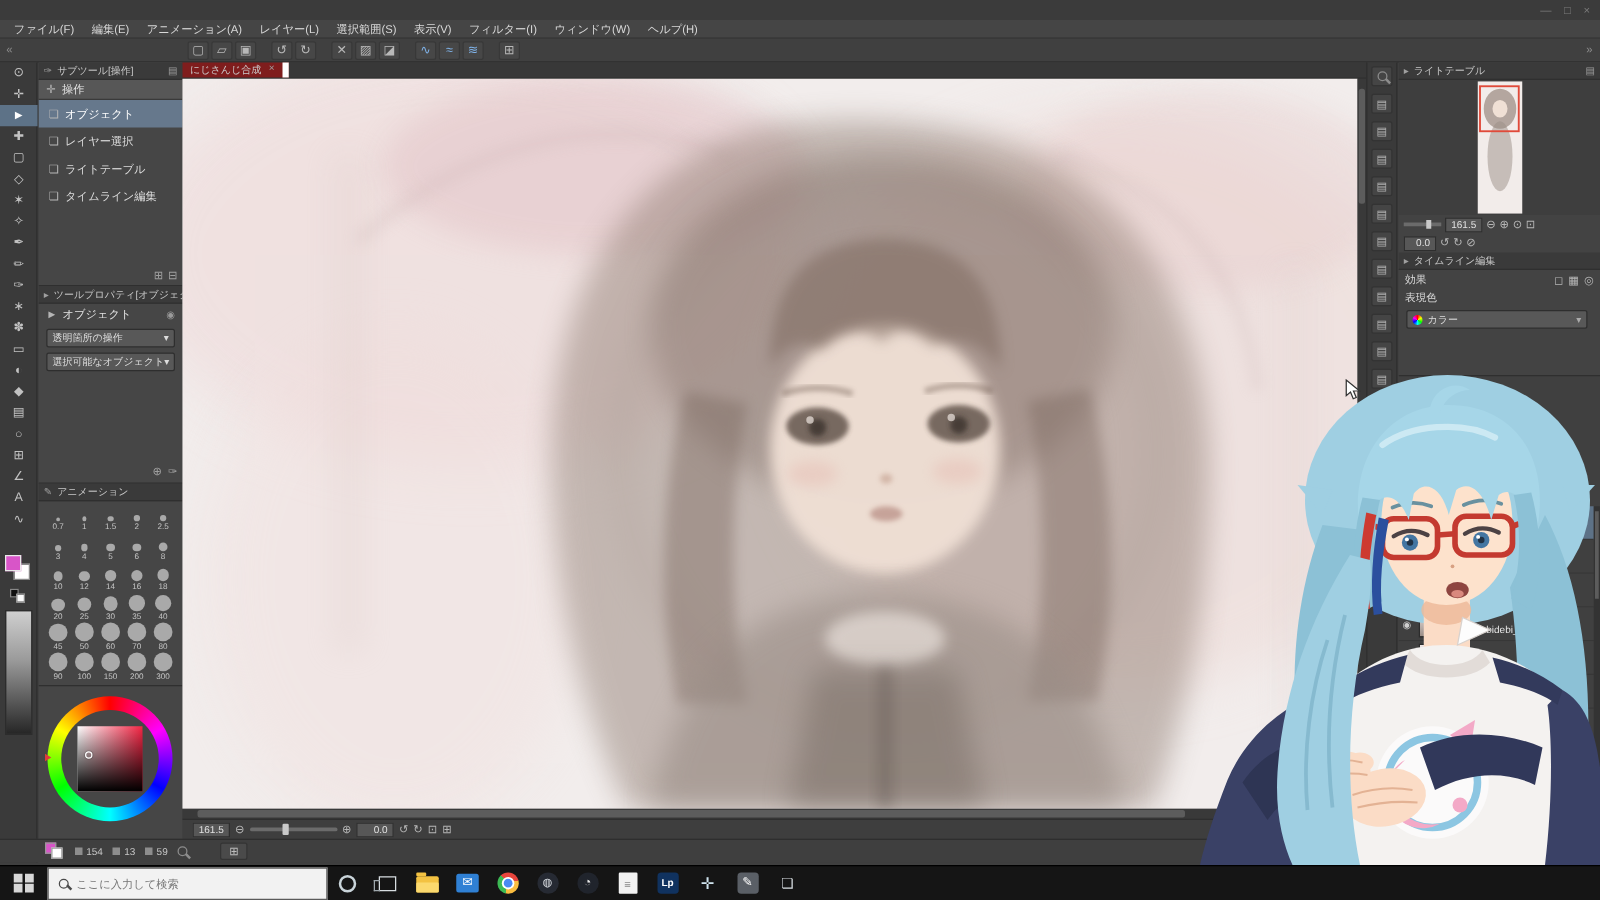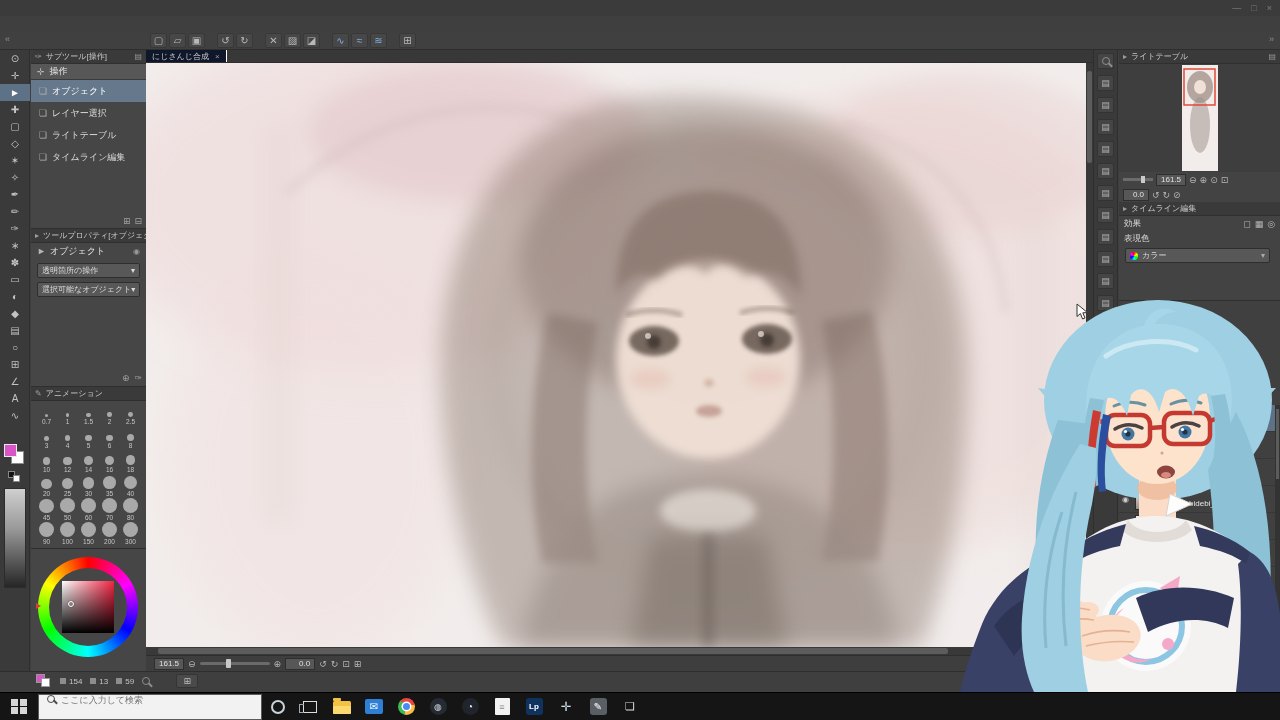--- a/index.html
+++ b/index.html
@@ -48,21 +48,21 @@
 .bdot{background:#a9a9a9;border-radius:50%;margin-bottom:1px}
 .bnum{font-size:6.5px;color:#c6c6c6;line-height:7px}
 #wheelpanel{position:absolute;left:0;top:498px;width:115px;height:142px;border-top:1px solid #2f2f2f}
 .wring{position:absolute;left:7px;top:8px;width:100px;height:100px;border-radius:50%;background:conic-gradient(#f00,#f0f,#00f,#0ff,#0f0,#ff0,#f00)}
 .wring::after{content:"";position:absolute;left:11px;top:11px;width:78px;height:78px;border-radius:50%;background:#464646}
 .wsq{position:absolute;left:31px;top:32px;width:52px;height:52px;background:linear-gradient(to bottom,rgba(0,0,0,0),#000),linear-gradient(to right,#fff,hsl(351,90%,55%))}
 .wdot{position:absolute;left:37px;top:52px;width:6px;height:6px;border:1px solid #fff;border-radius:50%;box-shadow:0 0 1px #000}
 .wmark{position:absolute;left:5px;top:54px;width:0;height:0;border-top:3px solid transparent;border-bottom:3px solid transparent;border-left:5px solid #e03a3a}
 
 #tabbar{position:absolute;left:146px;top:50px;width:947px;height:13px;background:#383838;display:flex;border-bottom:1px solid #2e2e2e}
-.ctab{background:#0f172a;padding:0 6px;display:flex;gap:6px;align-items:center;font-size:8px;color:#ccc;border-right:1px solid #ffffff}
+.ctab{background:#7f1d1d;padding:0 6px;display:flex;gap:6px;align-items:flex-start;font-size:8px;color:#ccc;border-right:5px solid #ffffff}
 .ctab .x{color:#9f9f9f}
 #canvasvp{position:absolute;left:146px;top:63px;width:940px;height:584px;background:#f2edec;overflow:hidden}
 #vscroll{position:absolute;left:1086px;top:63px;width:7px;height:584px;background:#393939}
 #vscroll .th{position:absolute;left:1px;top:8px;width:5px;height:92px;background:#5c5c5c;border-radius:2px}
 #hscroll{position:absolute;left:146px;top:647px;width:947px;height:8px;background:#393939}
 #hscroll .th{position:absolute;left:12px;top:1px;width:790px;height:6px;background:#5c5c5c;border-radius:2px}
 #zoombar{position:absolute;left:146px;top:655px;width:947px;height:16px;background:#3e3e3e;display:flex;align-items:center;gap:4px;padding:0 8px;border-top:1px solid #2e2e2e}
 .numbox{background:#575757;border:1px solid #2e2e2e;padding:0 4px;height:12px;line-height:10px;font-size:8px;color:#e2e2e2;min-width:30px;text-align:right}
 .zbtn{font-size:9px;color:#b5b5b5}
 .slid{width:70px;height:3px;background:#6b6b6b;position:relative;border-radius:2px}
@@ -107,21 +107,21 @@
 .lcol{display:flex;flex-direction:column;justify-content:center;overflow:hidden}
 .lmode{font-size:7px;color:#b9b9b9;line-height:9px}
 .lname{font-size:8px;color:#e6e6e6;line-height:10px;white-space:nowrap}
 #lscroll{position:absolute;right:0;top:104px;width:5px;height:286px;background:#333}
 #lscroll .th{position:absolute;left:1px;top:4px;width:3px;height:70px;background:#5c5c5c}
 
 #taskbar{position:absolute;left:0;top:692px;width:1280px;height:28px;background:#151515;border-top:1px solid #000;display:flex;align-items:center}
 .tbstart{width:38px;height:28px;display:flex;align-items:center;justify-content:center}
 .winlogo{display:grid;grid-template-columns:7px 7px;grid-template-rows:7px 7px;gap:1.5px}
 .winlogo i{background:#d7d7d7}
-#tbsearch{width:224px;height:26px;background:#f2f2f2;border:1px solid #5b5b5b;display:flex;align-items:flex-start;gap:6px;padding:0 8px}
+#tbsearch{width:224px;height:26px;background:#f2f2f2;border:1px solid #5b5b5b;display:flex;align-items:center;gap:6px;padding:0 8px}
 #tbsearch input{border:none;outline:none;background:transparent;font-size:9px;color:#5a5a5a;width:180px;font-family:inherit}
 #tbsearch .mag{border-color:#4a4a4a}
 #tbsearch .mag::after{background:#4a4a4a}
 .tbcell{width:32px;height:28px;display:flex;align-items:center;justify-content:center}
 .tbi{display:flex;align-items:center;justify-content:center}
 .tb-ring{width:14px;height:14px;border:2px solid #c9d4da;border-radius:50%}
 .tb-taskview{width:14px;height:12px;border:1.5px solid #d7dde1;position:relative}
 .tb-taskview::after{content:"";position:absolute;left:-5px;top:2px;width:4px;height:7px;border:1.5px solid #9fa8ad;border-right:none}
 .tb-folder{width:18px;height:13px;background:#f3c242;border-radius:1.5px;position:relative;margin-top:2px}
 .tb-folder::before{content:"";position:absolute;top:-3px;left:0;width:8px;height:3px;background:#f3c242;border-radius:1px}
@@ -146,20 +146,31 @@
 <div id="root">
 
   <div id="titlebar">
     <span id="wctrl">
       <span>—</span>
       <span>□</span>
       <span>×</span>
     </span>
   </div>
 
+  <div id="menubar">
+      <div class="menu-item">ファイル(F)</div>
+      <div class="menu-item">編集(E)</div>
+      <div class="menu-item">アニメーション(A)</div>
+      <div class="menu-item">レイヤー(L)</div>
+      <div class="menu-item">選択範囲(S)</div>
+      <div class="menu-item">表示(V)</div>
+      <div class="menu-item">フィルター(I)</div>
+      <div class="menu-item">ウィンドウ(W)</div>
+      <div class="menu-item">ヘルプ(H)</div>
+    </div>
 
   <div id="commandbar">
       <div class="cmd">▢</div>
       <div class="cmd">▱</div>
       <div class="cmd">▣</div>
       <div class="cmdsep"></div>
       <div class="cmd">↺</div>
       <div class="cmd">↻</div>
       <div class="cmdsep"></div>
       <div class="cmd">✕</div>

